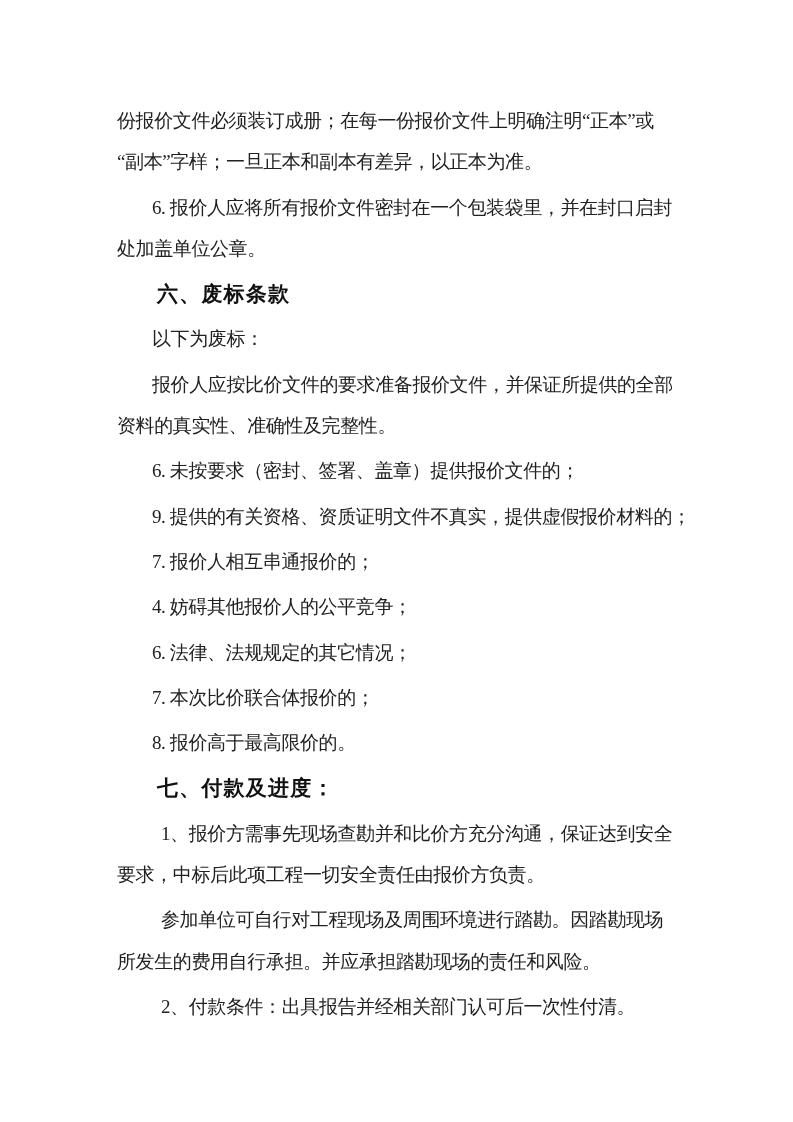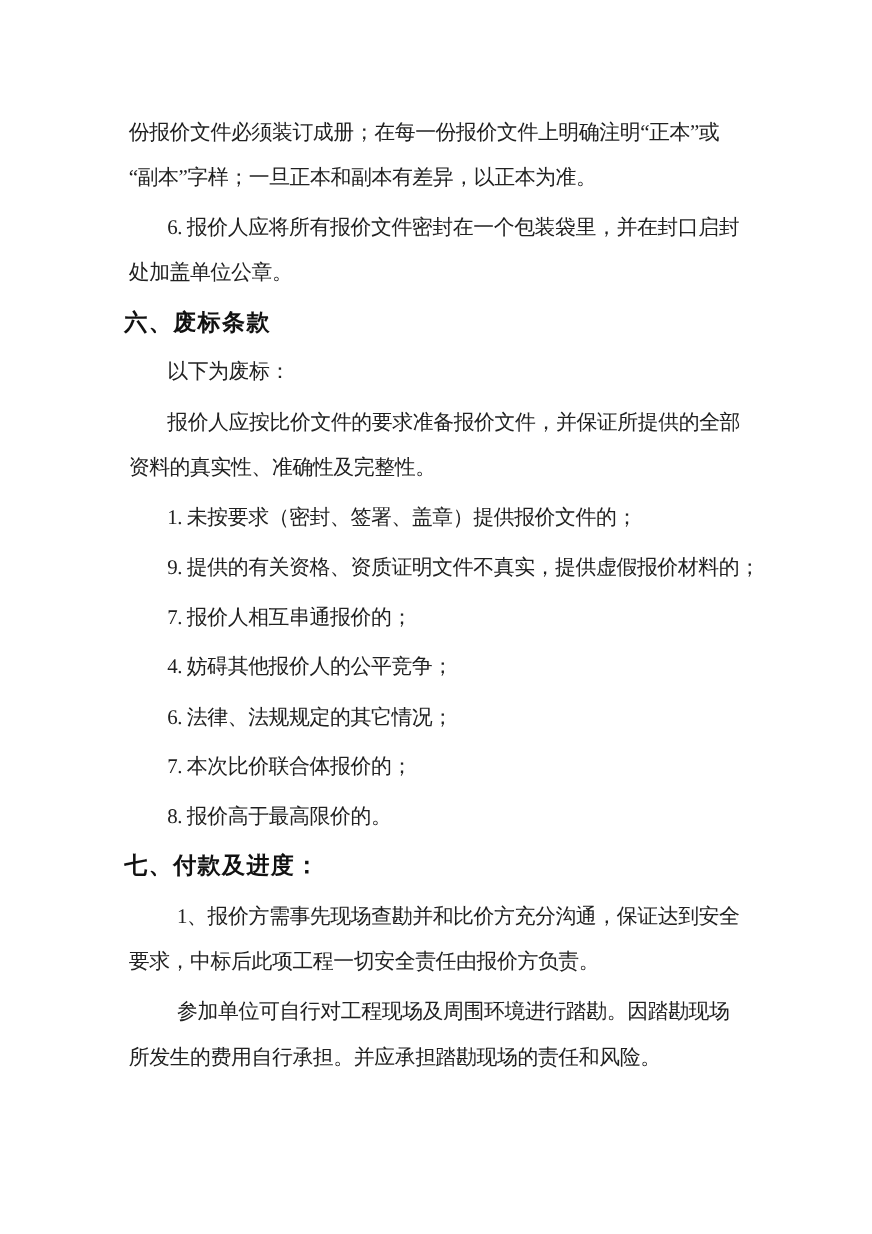--- a/index.html
+++ b/index.html
@@ -35,20 +35,21 @@
   .heading{
     font-family:"Liberation Sans","DejaVu Sans",sans-serif;
     font-weight:bold;
     font-size:21px;
     letter-spacing:1.2px;
     color:var(--ink-heading);
     line-height:41.3px;
     height:41.3px;
     margin-bottom:3px;
     white-space:pre;
+    margin-left:44px;
   }
 </style>
 </head>
 <body>
 
 <div class="page">
   <div class="content">
       <div class="para">
         <div class="line indent-0">份报价文件必须装订成册；在每一份报价文件上明确注明“正本”或</div>
         <div class="line indent-0">“副本”字样；一旦正本和副本有差异，以正本为准。</div>
@@ -59,21 +60,21 @@
       </div>
       <div class="heading">六、废标条款</div>
       <div class="para">
         <div class="line indent-1">以下为废标：</div>
       </div>
       <div class="para">
         <div class="line indent-1">报价人应按比价文件的要求准备报价文件，并保证所提供的全部</div>
         <div class="line indent-0">资料的真实性、准确性及完整性。</div>
       </div>
       <div class="para">
-        <div class="line indent-1">1. 未按要求（密封、签署、盖章）提供报价文件的；</div>
+        <div class="line indent-1">6. 未按要求（密封、签署、盖章）提供报价文件的；</div>
       </div>
       <div class="para">
         <div class="line indent-1">9. 提供的有关资格、资质证明文件不真实，提供虚假报价材料的；</div>
       </div>
       <div class="para">
         <div class="line indent-1">7. 报价人相互串通报价的；</div>
       </div>
       <div class="para">
         <div class="line indent-1">4. 妨碍其他报价人的公平竞争；</div>
       </div>
@@ -88,14 +89,17 @@
       </div>
       <div class="heading">七、付款及进度：</div>
       <div class="para">
         <div class="line indent-2">1、报价方需事先现场查勘并和比价方充分沟通，保证达到安全</div>
         <div class="line indent-0">要求，中标后此项工程一切安全责任由报价方负责。</div>
       </div>
       <div class="para">
         <div class="line indent-2">参加单位可自行对工程现场及周围环境进行踏勘。因踏勘现场</div>
         <div class="line indent-0">所发生的费用自行承担。并应承担踏勘现场的责任和风险。</div>
       </div>
+      <div class="para">
+        <div class="line indent-2">2、付款条件：出具报告并经相关部门认可后一次性付清。</div>
+      </div>
     </div>
 </div>
 
 </body></html>

